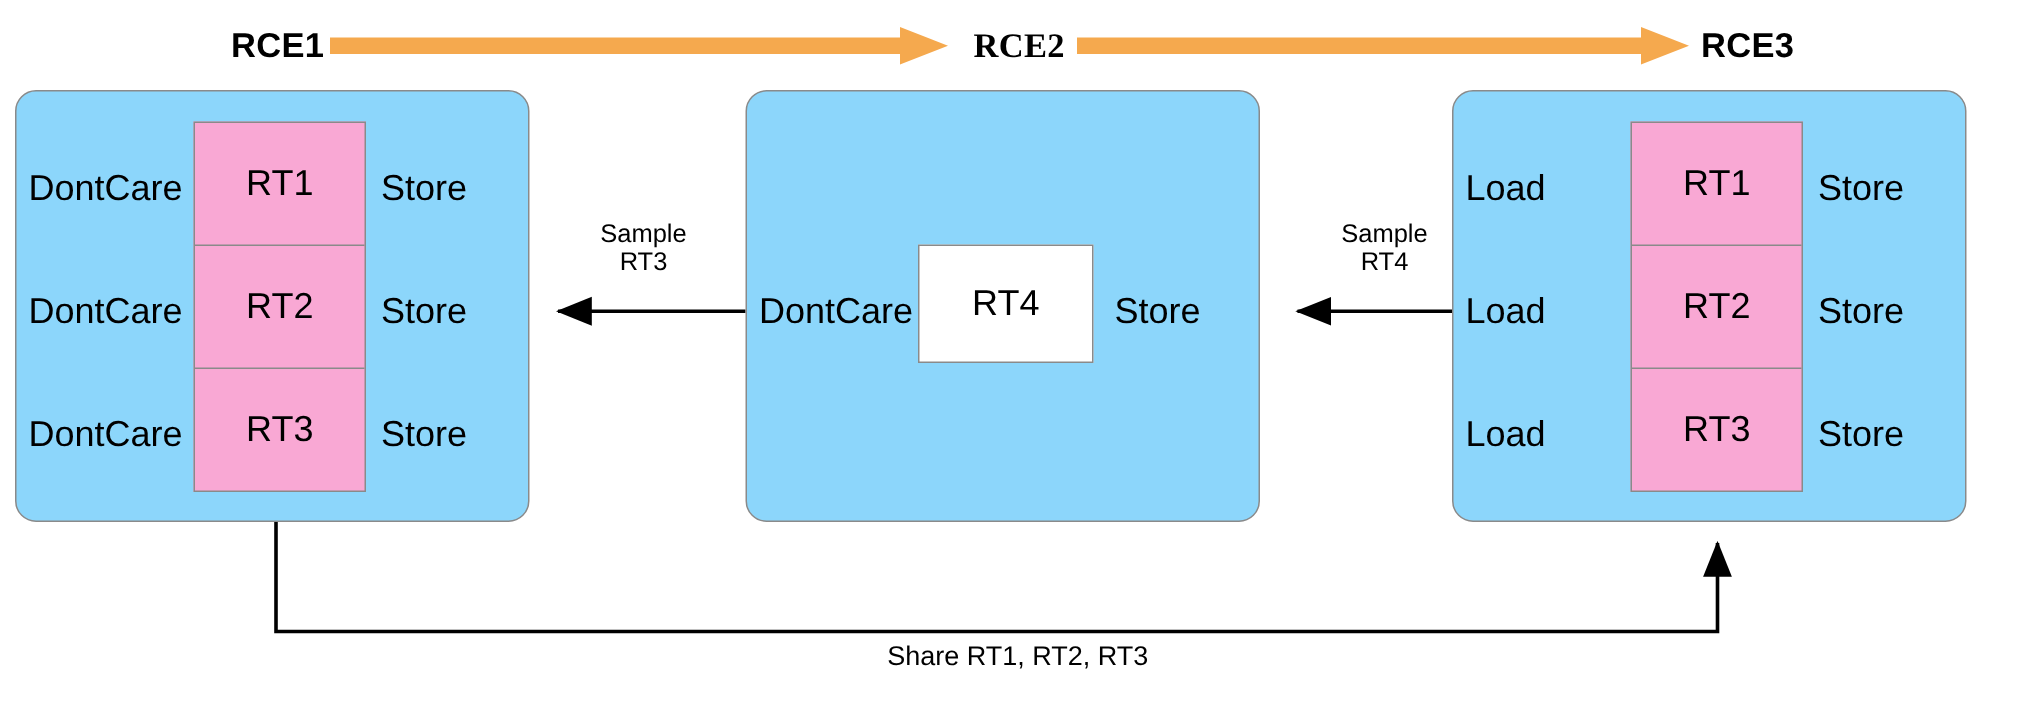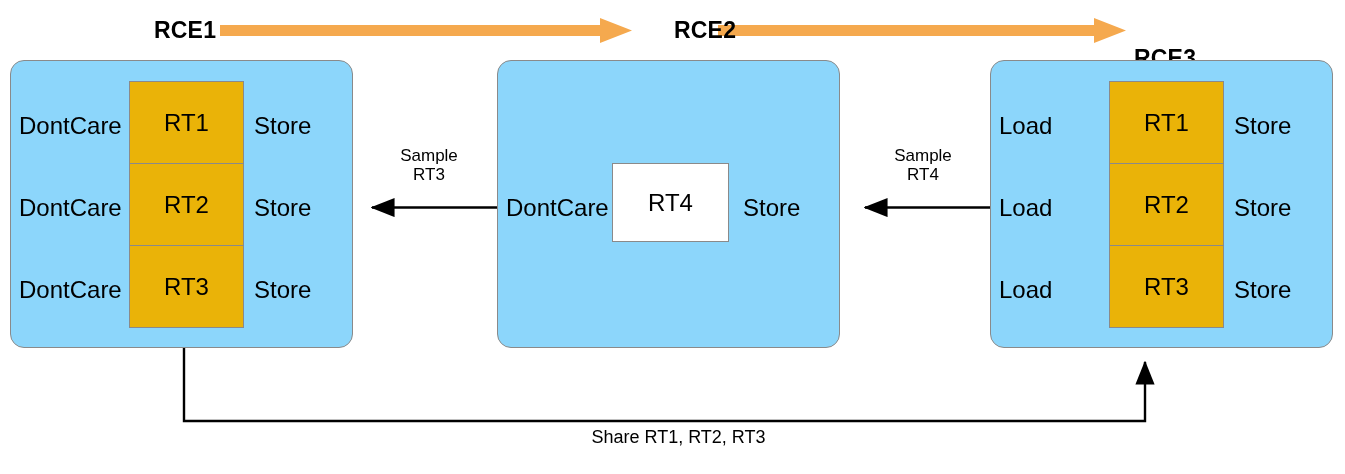--- a/index.html
+++ b/index.html
@@ -42,26 +42,26 @@
     top: 60px;
     height: 288px;
     background: #8CD6FB;
     border: 1.6px solid #8a8a8a;
     border-radius: 14px;
     box-sizing: border-box;
     padding-left: 44px;
   }
   #panel-rce1 { left: 10px;  width: 343px; }
   #panel-rce2 { left: 497px; width: 343px; }
-  #panel-rce3 { left: 990px; width: 343px; }
+  #panel-rce3 { left: 968px; width: 343px; }
 
   
   .reg-stack {
     position: absolute;
-    background: #eab308;
+    background: #f9a8d4;
     border: 1.6px solid #8a8a8a;
     box-sizing: border-box;
     display: flex;
     flex-direction: column;
   }
   #stack-rce1 { left: 118px; top: 20px; width: 115px; height: 247px; }
   #stack-rce3 { left: 118px; top: 20px; width: 115px; height: 247px; }
   .reg-cell {
     flex: 1 1 0;
     display: flex;
@@ -168,23 +168,23 @@
       <path d="M990,207.5 L865,207.5" stroke="#000000" stroke-width="2.4" fill="none" marker-end="url(#blkhead)"></path>
     </g>
 
     <g>
       <path d="M184,348 L184,421 L1145,421 L1145,362" stroke="#000000" stroke-width="2.4" fill="none" marker-end="url(#blkhead)"></path>
     </g>
   </svg>
 
   <div class="rce-label" style="left:154px; top:19px;">RCE1</div>
 
-  <div class="rce-label" style="left:674px; top:19px;">RCE2</div>
-
-  <div class="rce-label" style="left:1134px; top:19px;margin-top:28px;">RCE3</div>
+  <div class="rce-label" style="left:649px; top:19px;font-family:Liberation Serif, serif;">RCE2</div>
+
+  <div class="rce-label" style="left:1134px; top:19px;">RCE3</div>
 
   <div class="panel" id="panel-rce1">
 
     <div class="port left row-1">DontCare</div>
     <div class="port left row-2">DontCare</div>
     <div class="port left row-3">DontCare</div>
 
     <div class="port right row-1">Store</div>
     <div class="port right row-2">Store</div>
     <div class="port right row-3">Store</div>

